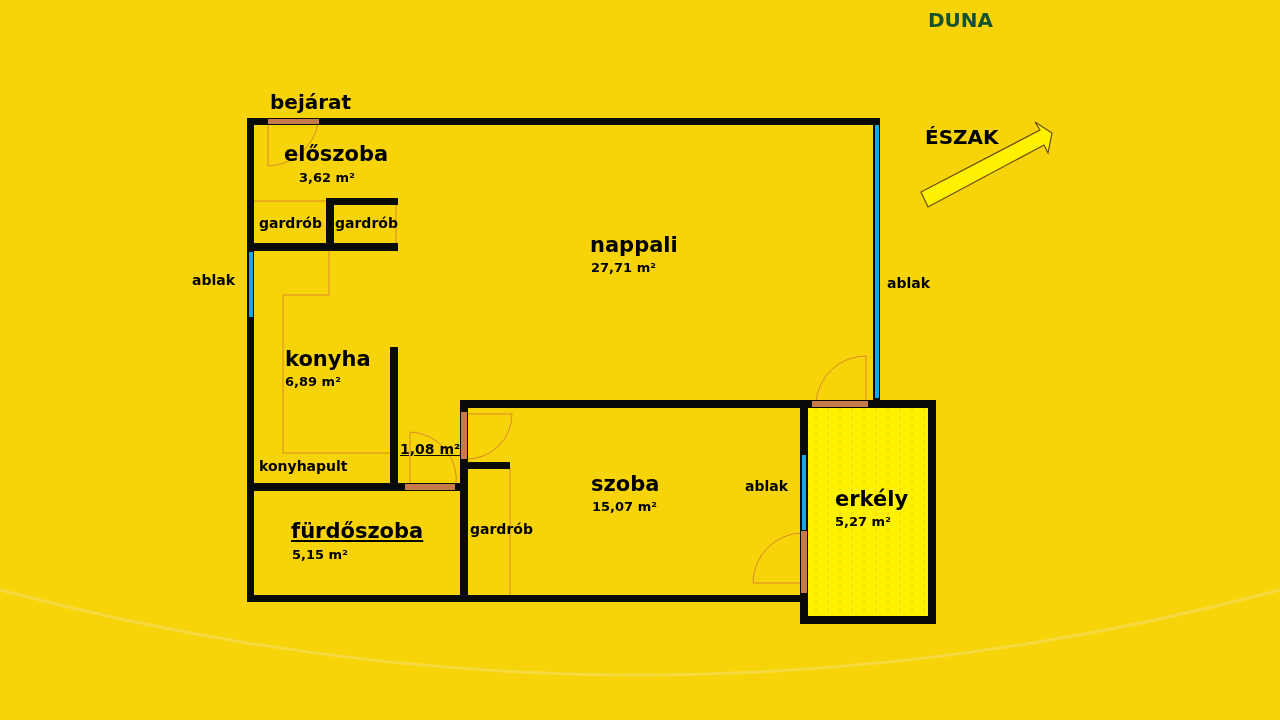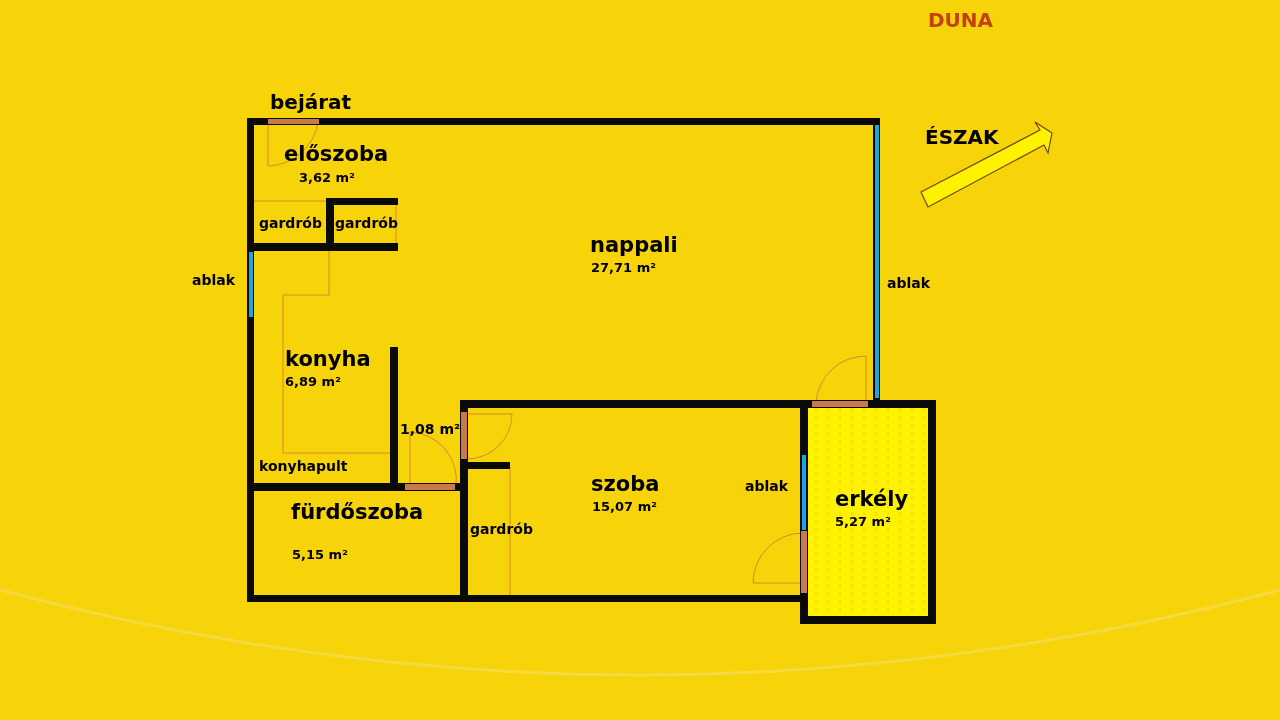--- a/index.html
+++ b/index.html
@@ -3,21 +3,21 @@
 <meta charset="utf-8">
 <style>
   html,body{margin:0;padding:0;}
   body{width:1280px;height:720px;overflow:hidden;background:#f7d30a;font-family:"DejaVu Sans","Liberation Sans",sans-serif;}
   #stage{position:relative;width:1280px;height:720px;}
   svg{position:absolute;left:0;top:0;}
   .lbl{position:absolute;color:#000000;font-weight:bold;white-space:nowrap;line-height:1;}
   .room-name{font-size:21px;text-align:right;}
   .room-area{font-size:13px;}
   .small{font-size:14px;}
-  .duna{color:#c2410c;font-size:20px;}
+  .duna{color:#14532d;font-size:20px;}
   .eszak{font-size:20px;}
   .wm{position:absolute;color:rgba(120,100,10,0.38);font-family:"DejaVu Sans Mono","Liberation Mono",monospace;font-weight:bold;text-align:center;line-height:1;}
 </style>
 </head>
 <body>
 
 <div id="stage">
   <svg width="1280" height="720" viewBox="0 0 1280 720">
 
     <path d="M0 590 Q640 760 1280 590" fill="none" stroke="#f5dd55" stroke-width="3" opacity="0.7"></path>
@@ -95,23 +95,23 @@
   <div class="lbl small" style="left:259px;top:216px;">gardrób</div>
   <div class="lbl small" style="left:335px;top:216px;">gardrób</div>
 
   <div class="lbl room-name" style="left:590px;top:235px;">nappali</div>
   <div class="lbl room-area" style="left:591px;top:261px;">27,71 m²</div>
 
   <div class="lbl room-name" style="left:285px;top:349px;">konyha</div>
   <div class="lbl room-area" style="left:285px;top:375px;">6,89 m²</div>
 
   <div class="lbl small" style="left:259px;top:459px;">konyhapult</div>
-  <div class="lbl small" style="left:400px;top:422px;">1,08 m²</div>
+  <div class="lbl small" style="left:400px;top:442px;text-decoration:underline;">1,08 m²</div>
 
-  <div class="lbl room-name" style="left:291px;top:502px;">fürdőszoba</div>
+  <div class="lbl room-name" style="left:291px;top:521px;text-decoration:underline;">fürdőszoba</div>
   <div class="lbl room-area" style="left:292px;top:548px;">5,15 m²</div>
 
   <div class="lbl small" style="left:470px;top:522px;">gardrób</div>
 
   <div class="lbl room-name" style="left:591px;top:474px;">szoba</div>
   <div class="lbl room-area" style="left:592px;top:500px;">15,07 m²</div>
 
   <div class="lbl room-name" style="left:835px;top:489px;">erkély</div>
   <div class="lbl room-area" style="left:835px;top:515px;">5,27 m²</div>
 

